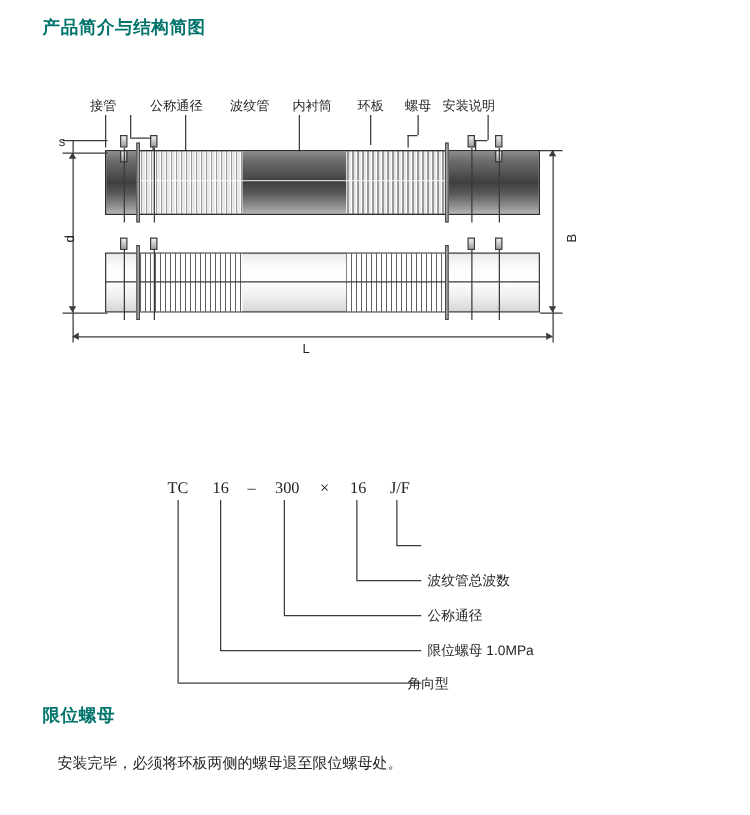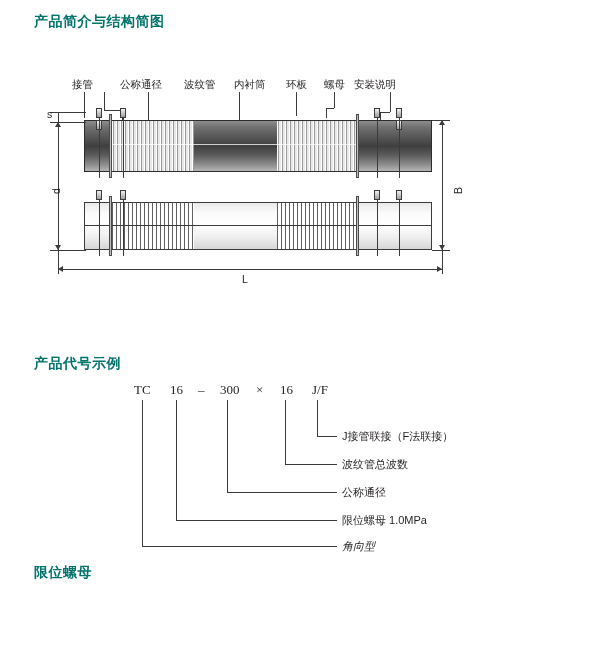--- a/index.html
+++ b/index.html
@@ -318,21 +318,20 @@
     <div class="dim-label rot" style="left:418px; top:130px;">B</div>
 
     <div class="dim-line-h" style="left:24px; top:205px; width:384px;"></div>
     <div class="arrow-left" style="left:24px; top:202px;"></div>
     <div class="arrow-right" style="left:403px; top:202px;"></div>
     <div class="dim-line-v" style="left:24px; top:186px; height:24px;"></div>
     <div class="dim-line-v" style="left:408px; top:186px; height:24px;"></div>
     <div class="dim-label" style="left:208px; top:209px;">L</div>
   </div>
 
-  <div class="section-title title-2">产品代号示例</div>
 
   <div class="code-area">
 
     <div class="code-token" style="left:100px; top:0px;">TC</div>
     <div class="code-token" style="left:136px; top:0px;">16</div>
     <div class="code-token" style="left:164px; top:0px;">–</div>
     <div class="code-token" style="left:186px; top:0px;">300</div>
     <div class="code-token" style="left:222px; top:0px;">×</div>
     <div class="code-token" style="left:246px; top:0px;">16</div>
     <div class="code-token" style="left:278px; top:0px;">J/F</div>
@@ -345,25 +344,25 @@
 
     <div class="code-v" style="left:193px; top:18px; height:92px;"></div>
     <div class="code-h" style="left:193px; top:110px; width:110px;"></div>
 
     <div class="code-v" style="left:142px; top:18px; height:120px;"></div>
     <div class="code-h" style="left:142px; top:138px; width:161px;"></div>
 
     <div class="code-v" style="left:108px; top:18px; height:146px;"></div>
     <div class="code-h" style="left:108px; top:164px; width:195px;"></div>
 
-    <div class="code-desc" style="left:308px; top:47px;">J接管联接（F法联接）</div>
     <div class="code-desc" style="left:308px; top:75px;">波纹管总波数</div>
     <div class="code-desc" style="left:308px; top:103px;">公称通径</div>
     <div class="code-desc" style="left:308px; top:131px;">限位螺母 1.0MPa</div>
-    <div class="code-desc" style="left:308px; top:157px;font-style:italic;">角向型</div>
+    <div class="code-desc" style="left:292px; top:157px;">角向型</div>
   </div>
 
   <div class="section-title title-3">限位螺母</div>
 
   <div class="notes">
+    <div class="note-line">安装完毕，必须将环板两侧的螺母退至限位螺母处。</div>
   </div>
 
 </div>
 
 </body></html>

